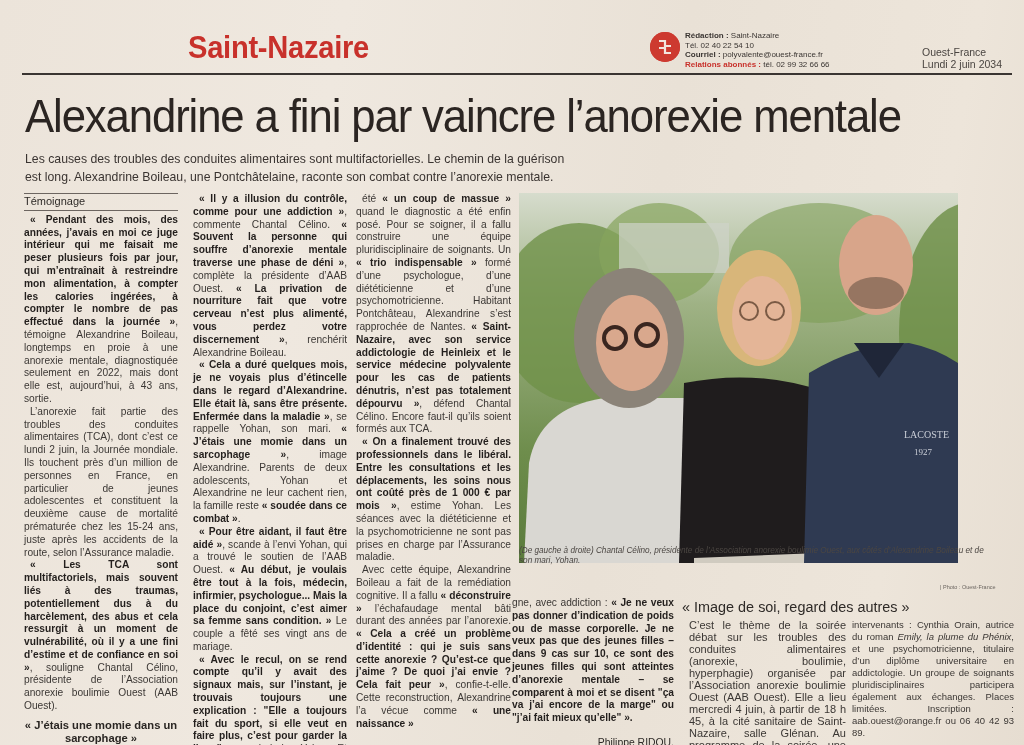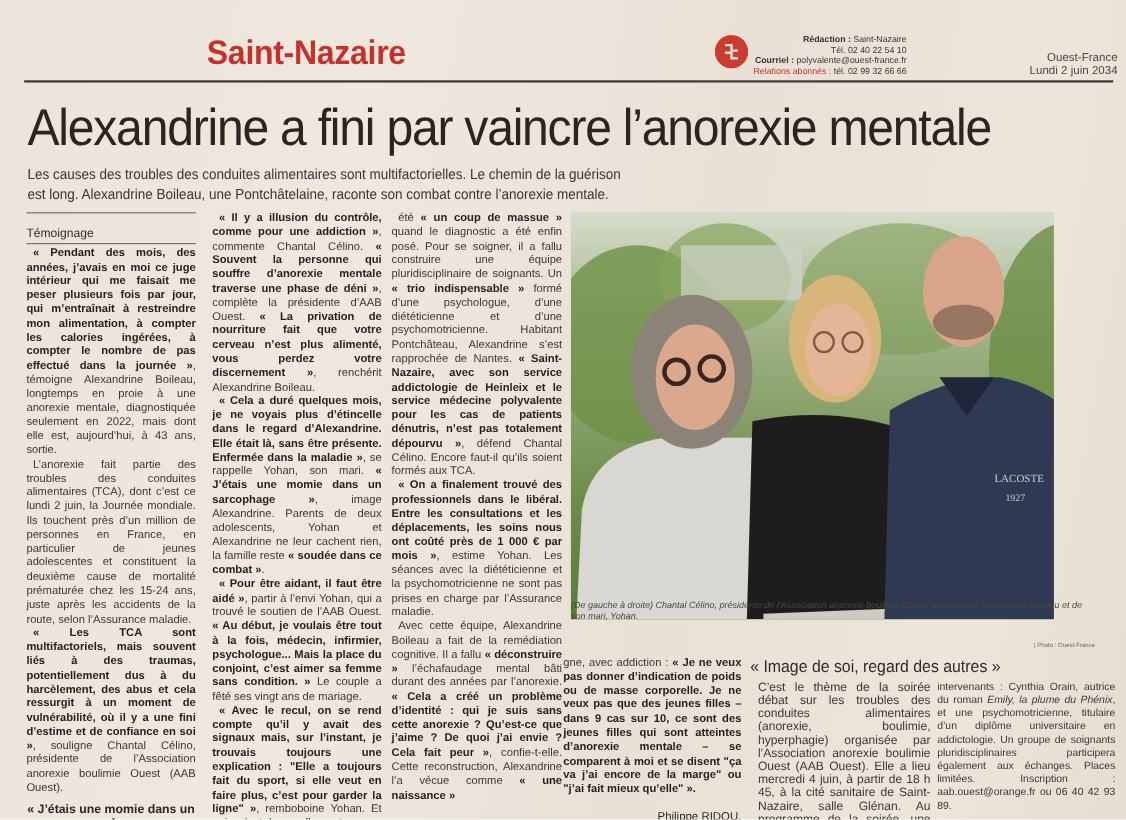--- a/index.html
+++ b/index.html
@@ -18,26 +18,26 @@
       font-family: "Liberation Sans", sans-serif;
       font-weight: bold; font-size: 31px; color: #c8312b;
       letter-spacing: -0.3px; transform: scaleX(0.94); transform-origin: left top;
     }
     .logo {
       position: absolute; left: 650px; top: 32px; width: 30px; height: 30px;
       border-radius: 50%; background: #cd3a30;
     }
     .logo svg { width: 30px; height: 30px; display: block; }
     .contact {
-      position: absolute; left: 685px; top: 31px; font-size: 8px; line-height: 9.6px; color: #3a3532; text-align: right;
+      position: absolute; left: 685px; top: 31px; font-size: 8px; line-height: 9.6px; color: #3a3532;
     }
     .contact b { font-weight: bold; }
-    .contact .subs { color: #c8312b; font-weight: normal; }
+    .contact .subs { color: #c8312b; font-weight: bold; }
     .masthead-right {
-      position: absolute; right: 8px; top: 46px; text-align: right;
+      position: absolute; right: 22px; top: 46px; 
       font-size: 10.5px; line-height: 12px; color: #4a4541;
     }
     .rule-top { position: absolute; left: 22px; top: 73px; width: 990px; height: 1.5px; background: #3a3532; }
 
     
     .headline {
       position: absolute; left: 25px; top: 88px;
       font-size: 47px; font-weight: normal; color: #2b2522; letter-spacing: -1.2px;
       transform: scaleX(0.93); transform-origin: left top; white-space: nowrap;
     }
@@ -52,21 +52,21 @@
       position: absolute; font-size: 10.2px; line-height: 12.8px; color: #3b3734;
       text-align: justify; hyphens: auto;
     }
     .col p { text-indent: 6px; }
     .col b { color: #231f1d; font-weight: bold; }
     .col1 { left: 24px; top: 193px; width: 154px; }
     .col2 { left: 193px; top: 193px; width: 154px; }
     .col3 { left: 356px; top: 193px; width: 155px; }
     .kicker {
       font-size: 11px; color: #2e2a27; border-top: 1px solid #6c6560; border-bottom: 1px solid #6c6560;
-      padding: 12px 0 2px 0; margin-bottom: 3px; text-indent: 0 !important; text-align: left;
+      padding: 1px 0 2px 0; margin-bottom: 3px; text-indent: 0 !important; text-align: left;
     }
     .subhead {
       font-weight: bold; font-size: 11.2px; line-height: 13px; text-align: center; color: #2a2623;
       margin: 6px 0 5px 0; text-indent: 0 !important;
     }
 
     
     .photo {
       position: absolute; left: 519px; top: 193px; width: 439px; height: 370px; overflow: hidden;
       background: linear-gradient(180deg, #cfd6c9 0%, #aab79a 25%, #7f9a5d 55%, #6a8a4a 100%);
@@ -126,21 +126,21 @@
     <p><b>« Pendant des mois, des années, j’avais en moi ce juge intérieur qui me faisait me peser plusieurs fois par jour, qui m’entraînait à restreindre mon alimentation, à compter les calories ingérées, à compter le nombre de pas effectué dans la journée »</b><span>, témoigne Alexandrine Boileau, longtemps en proie à une anorexie mentale, diagnostiquée seulement en 2022, mais dont elle est, aujourd’hui, à 43 ans, sortie.</span></p>
     <p>L’anorexie fait partie des troubles des conduites alimentaires (TCA), dont c’est ce lundi 2 juin, la Journée mondiale. Ils touchent près d’un million de personnes en France, en particulier de jeunes adolescentes et constituent la deuxième cause de mortalité prématurée chez les 15-24 ans, juste après les accidents de la route, selon l’Assurance maladie.</p>
     <p><b>« Les TCA sont multifactoriels, mais souvent liés à des traumas, potentiellement dus à du harcèlement, des abus et cela ressurgit à un moment de vulnérabilité, où il y a une fini d’estime et de confiance en soi »</b><span>, souligne Chantal Célino, présidente de l’Association anorexie boulimie Ouest (AAB Ouest).</span></p>
     <p class="subhead">« J’étais une momie dans un sarcophage »</p>
 
   </div>
 
   <div class="col col2">
     <p><b>« Il y a illusion du contrôle, comme pour une addiction »</b><span>, commente Chantal Célino. </span><b>« Souvent la personne qui souffre d’anorexie mentale traverse une phase de déni »</b><span>, complète la présidente d’AAB Ouest. </span><b>« La privation de nourriture fait que votre cerveau n’est plus alimenté, vous perdez votre discernement »</b><span>, renchérit Alexandrine Boileau.</span></p>
     <p><b>« Cela a duré quelques mois, je ne voyais plus d’étincelle dans le regard d’Alexandrine. Elle était là, sans être présente. Enfermée dans la maladie »</b><span>, se rappelle Yohan, son mari. </span><b>« J’étais une momie dans un sarcophage »</b><span>, image Alexandrine. Parents de deux adolescents, Yohan et Alexandrine ne leur cachent rien, la famille reste </span><b>« soudée dans ce combat »</b><span>.</span></p>
-    <p><b>« Pour être aidant, il faut être aidé »</b><span>, partir à l’envi Yohan, qui a trouvé le soutien de l’AAB Ouest. </span><b>« Au début, je voulais être tout à la fois, médecin, infirmier, psychologue... Mais la place du conjoint, c’est aimer sa femme sans condition. »</b><span> Le couple a fêté ses vingt ans de mariage.</span></p>
+    <p><b>« Pour être aidant, il faut être aidé »</b><span>, scande à l’envi Yohan, qui a trouvé le soutien de l’AAB Ouest. </span><b>« Au début, je voulais être tout à la fois, médecin, infirmier, psychologue... Mais la place du conjoint, c’est aimer sa femme sans condition. »</b><span> Le couple a fêté ses vingt ans de mariage.</span></p>
     <p><b>« Avec le recul, on se rend compte qu’il y avait des signaux mais, sur l’instant, je trouvais toujours une explication : "Elle a toujours fait du sport, si elle veut en faire plus, c’est pour garder la ligne" »</b><span>, remboboine Yohan. Et puis, c’est devenu flagrant. </span></p>
 
   </div>
 
   <div class="col col3">
     <p><span>été </span><b>« un coup de massue »</b><span> quand le diagnostic a été enfin posé. Pour se soigner, il a fallu construire une équipe pluridisciplinaire de soignants. Un </span><b>« trio indispensable »</b><span> formé d’une psychologue, d’une diététicienne et d’une psychomotricienne. Habitant Pontchâteau, Alexandrine s’est rapprochée de Nantes. </span><b>« Saint-Nazaire, avec son service addictologie de Heinleix et le service médecine polyvalente pour les cas de patients dénutris, n’est pas totalement dépourvu »</b><span>, défend Chantal Célino. Encore faut-il qu’ils soient formés aux TCA.</span></p>
     <p><b>« On a finalement trouvé des professionnels dans le libéral. Entre les consultations et les déplacements, les soins nous ont coûté près de 1 000 € par mois »</b><span>, estime Yohan. Les séances avec la diététicienne et la psychomotricienne ne sont pas prises en charge par l’Assurance maladie.</span></p>
     <p><span>Avec cette équipe, Alexandrine Boileau a fait de la remédiation cognitive. Il a fallu </span><b>« déconstruire »</b><span> l’échafaudage mental bâti durant des années par l’anorexie. </span><b>« Cela a créé un problème d’identité : qui je suis sans cette anorexie ? Qu’est-ce que j’aime ? De quoi j’ai envie ? Cela fait peur »</b><span>, confie-t-elle. Cette reconstruction, Alexandrine l’a vécue comme </span><b>« une naissance »</b></p>
 
   </div>

